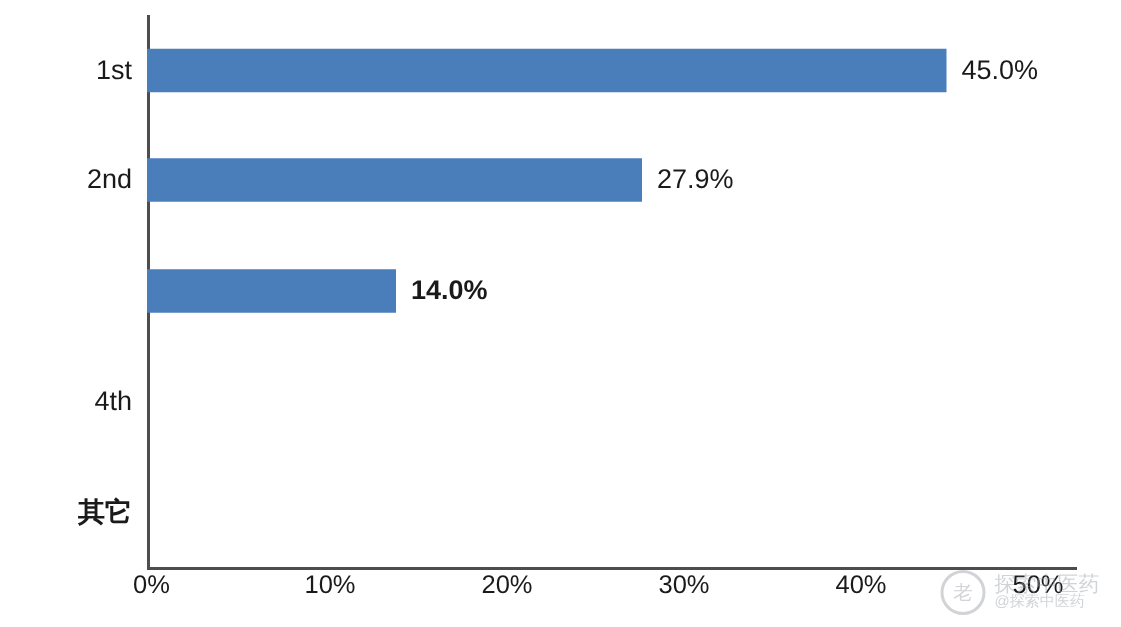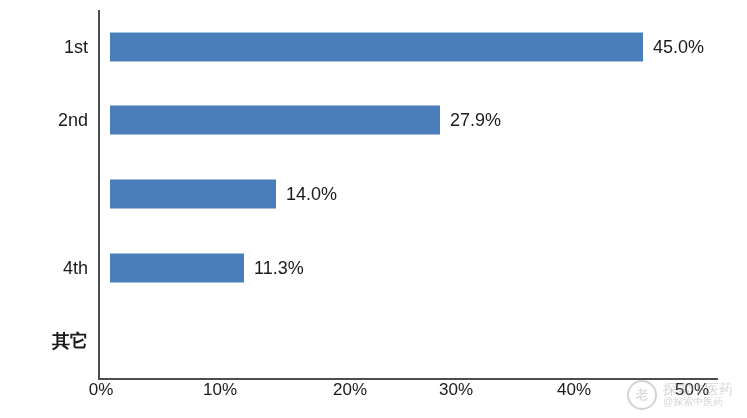--- a/index.html
+++ b/index.html
@@ -41,21 +41,21 @@
     left: 98px;
     top: 378px;
     width: 620px;
     height: 2px;
     background: #4d4d4d;
   }
 
   
   .bar-row {
     position: absolute;
-    left: 12px;
+    left: 0;
     height: 73.6px;
     width: 100%;
   }
   .bar {
     position: absolute;
     left: 0;
     top: 50%;
     transform: translateY(-50%);
     height: 29px;
     background: #4a7ebb;
@@ -160,36 +160,32 @@
     <div class="bar-row" style="top:0px;">
       <div class="bar" style="width:533px;"></div>
       <div class="bar-label" style="left:533px;">45.0%</div>
     </div>
 
     <div class="bar-row" style="top:73.6px;">
       <div class="bar" style="width:330px;"></div>
       <div class="bar-label" style="left:330px;">27.9%</div>
     </div>
 
-    <div class="bar-row" style="top:147.2px;">
+    <div class="bar-row" style="top:147.2px;font-weight:bold;">
       <div class="bar" style="width:166px;"></div>
       <div class="bar-label" style="left:166px;">14.0%</div>
     </div>
 
-    <div class="bar-row" style="top:220.8px;">
-      <div class="bar" style="width:134px;"></div>
-      <div class="bar-label" style="left:134px;">11.3%</div>
-    </div>
 
 
   </div>
 
   <div class="xtick" style="left:101px;">0%</div>
   <div class="xtick" style="left:220px;">10%</div>
-  <div class="xtick" style="left:350px;">20%</div>
+  <div class="xtick" style="left:338px;">20%</div>
   <div class="xtick" style="left:456px;">30%</div>
   <div class="xtick" style="left:574px;">40%</div>
   <div class="xtick" style="left:692px;">50%</div>
 
   <div class="watermark">
     <div class="wm-logo">老</div>
     <div class="wm-text">
       <span class="wm-main">探索中医药</span>
       <span class="wm-sub">@探索中医药</span>
     </div>

